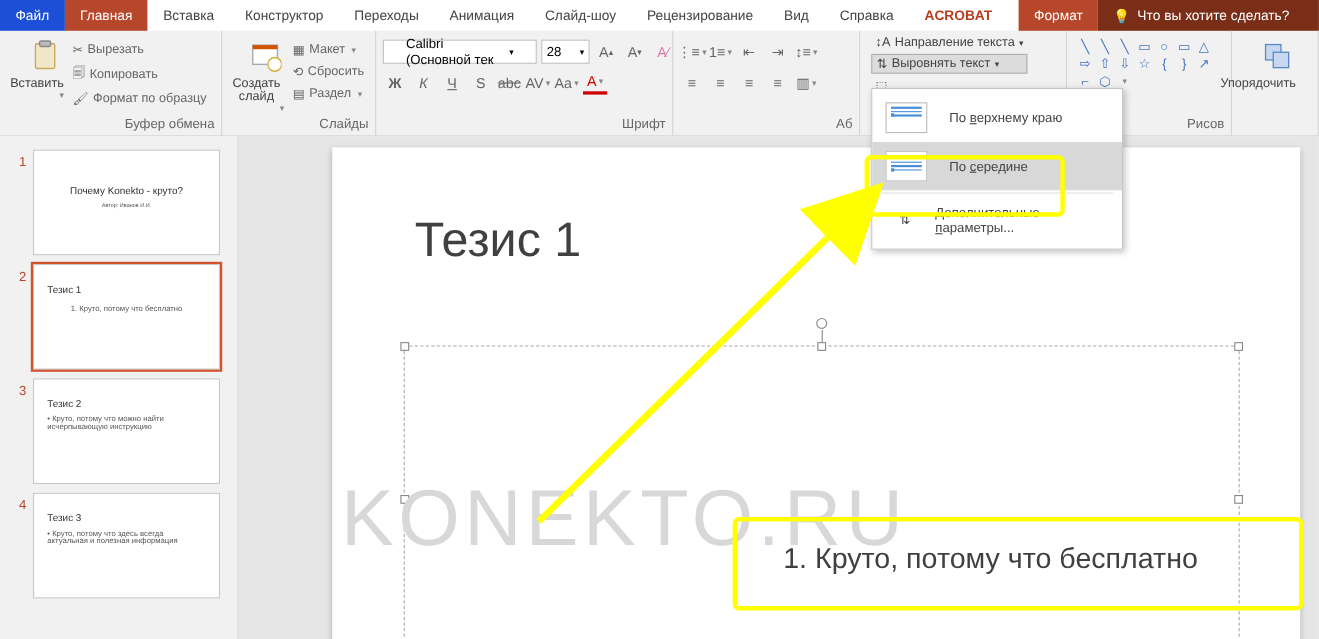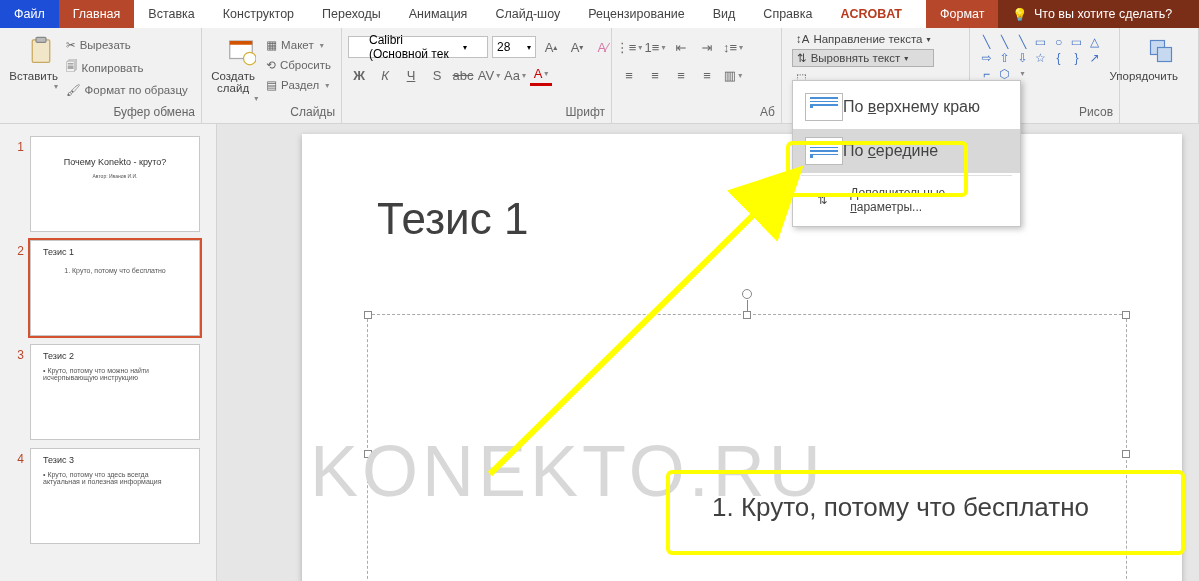--- a/index.html
+++ b/index.html
@@ -31,34 +31,34 @@
 .drop::after{content:"▾";font-size:8px;margin-left:2px;color:#888}
 .txtdir{display:flex;flex-direction:column;gap:3px;font-size:11.5px;color:#444;padding-left:4px}
 .txtdir-row{display:flex;align-items:center;gap:4px;cursor:pointer;padding:1px 4px}
 .txtdir-row.active{background:#dcdcdc;border:1px solid #b0b0b0}
 .shapes{display:flex;flex-wrap:wrap;width:130px;gap:1px;padding:2px}
 .shp{width:17px;height:15px;display:flex;align-items:center;justify-content:center;font-size:12px;color:#4472c4}
 .workspace{display:flex;height:457px}
 .thumb-pane{width:217px;background:#f1f1f1;border-right:1px solid #d4d4d4;overflow:hidden;padding-top:8px}
 .thumb-row{display:flex;align-items:flex-start;gap:6px;padding:4px 10px}
 .thumb-num{width:14px;font-size:12px;color:#b7472a;text-align:right;padding-top:4px}
-.thumb{width:170px;height:96px;background:#fff;border:1px solid #c8c8c8;padding:6px 12px;font-size:7px;color:#555;position:relative}
+.thumb{width:170px;height:96px;background:#fff;border:1px solid #c8c8c8;padding:17px 12px;font-size:7px;color:#555;position:relative}
 .thumb.sel{outline:2px solid #d35230}
 .thumb .tt{font-size:9px;color:#333;margin-bottom:6px}
 .canvas{flex:1;background:#e6e6e6;position:relative;overflow:hidden}
 .slide{position:absolute;left:85px;top:10px;width:880px;height:520px;background:#fff;box-shadow:0 2px 6px rgba(0,0,0,.25)}
 .title-box{position:absolute;left:75px;top:60px;font-size:44px;color:#404040;font-family:"Segoe UI Light",sans-serif;font-weight:300}
 .text-frame{position:absolute;left:65px;top:180px;width:760px;height:280px;border:1px dashed #aaa}
 .handle{position:absolute;width:8px;height:8px;background:#fff;border:1px solid #888}
 .h-nw{left:-4px;top:-4px}.h-n{left:calc(50% - 4px);top:-4px}.h-ne{right:-4px;top:-4px}
 .h-w{left:-4px;top:calc(50% - 4px)}.h-e{right:-4px;top:calc(50% - 4px)}
 .rot{position:absolute;left:calc(50% - 5px);top:-26px;width:10px;height:10px;border:1px solid #888;border-radius:50%;background:#fff}
 .rot::after{content:"";position:absolute;left:4px;top:10px;width:1px;height:12px;background:#888}
 .dropdown{position:absolute;right:178px;top:80px;width:229px;background:#fff;border:1px solid #c6c6c6;box-shadow:2px 2px 6px rgba(0,0,0,.25);padding:4px 0;z-index:10}
-.dd-item{display:flex;align-items:center;gap:0;padding:8px 12px;font-size:16px;color:#444;cursor:pointer}
+.dd-item{display:flex;align-items:center;gap:20px;padding:8px 12px;font-size:12px;color:#444;cursor:pointer}
 .dd-item.hover{background:#d8d8d8}
 .dd-ic{width:38px;height:28px;border:1px solid #bbb;background:#fff;display:flex;flex-direction:column;justify-content:center;padding:3px 4px;gap:2px}
 .dd-ic.top{justify-content:flex-start}
 .dd-ic.mid{justify-content:center}
 .dd-ic.bot{justify-content:flex-end}
 .dd-ic span{height:1.5px;background:#4a90d9}
 .dd-ic span:first-child::before{content:"";display:inline-block;width:3px;height:3px;background:#4a90d9;vertical-align:middle;margin-right:2px}
 .dd-sep{height:1px;background:#e0e0e0;margin:2px 8px}
 .dd-more{display:flex;align-items:center;gap:10px;padding:8px 12px;font-size:12px;color:#444}
 .hl-box{position:absolute;border:4px solid #ffff00;border-radius:6px;pointer-events:none;z-index:20}

